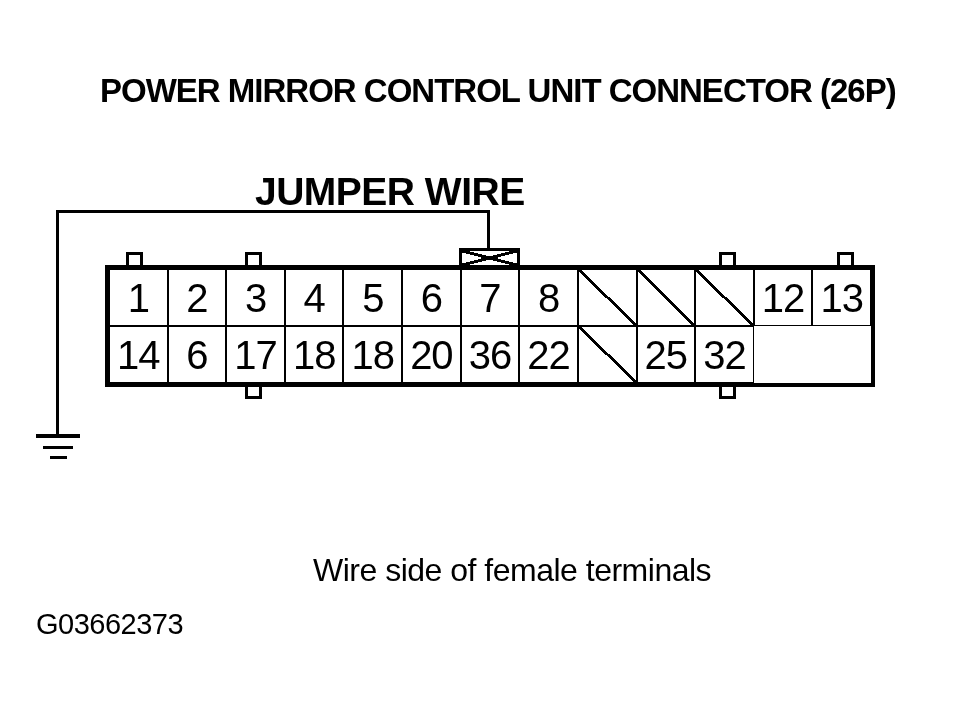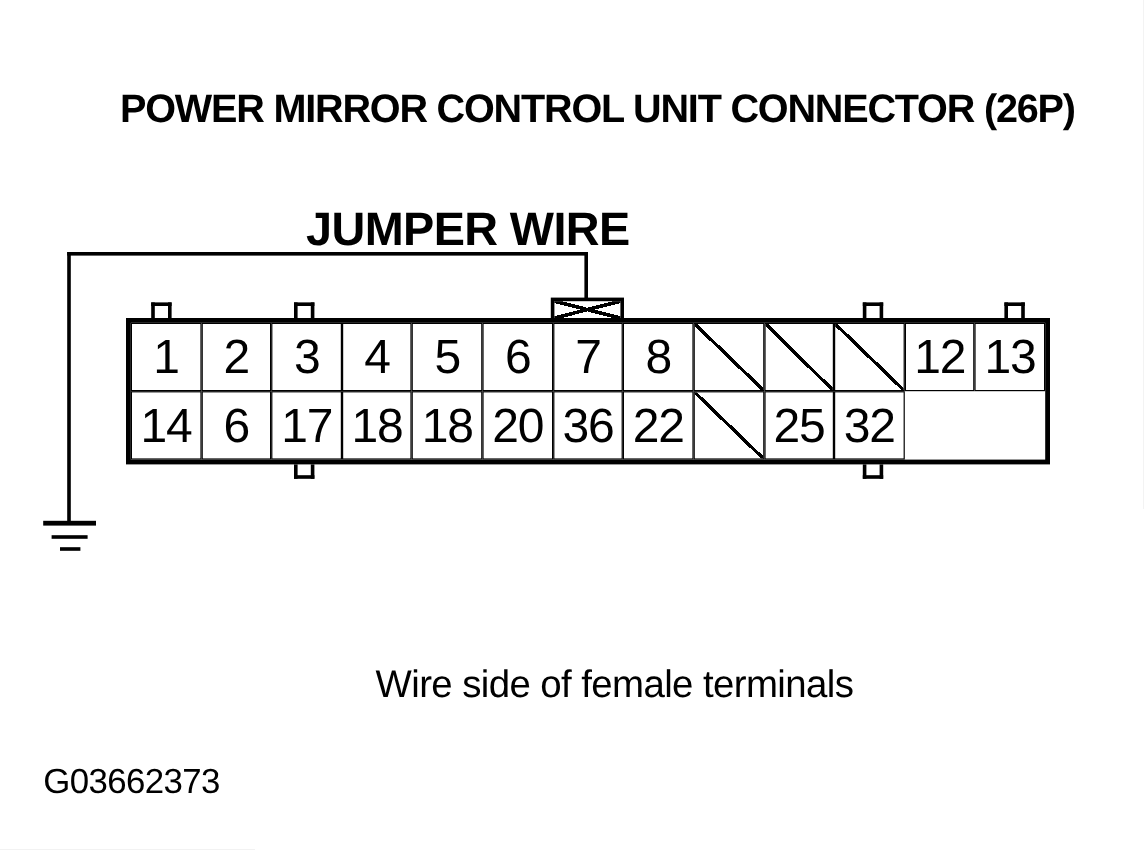--- a/index.html
+++ b/index.html
@@ -35,21 +35,20 @@
     line-height:1.1;
     margin-left:48px;
   }
   .figure-id{
     left:36px;top:610px;
     font-size:29px;
     font-weight:500;
     letter-spacing:-0.5px;
     white-space:nowrap;
     line-height:1;
-    margin-top:28px;
   }
   
   .wire{background:#000;}
   .wire-h{left:56px;top:210px;width:434px;height:3px;}
   .wire-left-v{left:56px;top:210px;width:3px;height:227px;}
   .wire-down-v{left:487px;top:212px;width:3px;height:38px;}
   
   .gnd1{left:36px;top:434px;width:44px;height:4px;}
   .gnd2{left:43px;top:446px;width:30px;height:3px;}
   .gnd3{left:50px;top:456px;width:17px;height:3px;}

